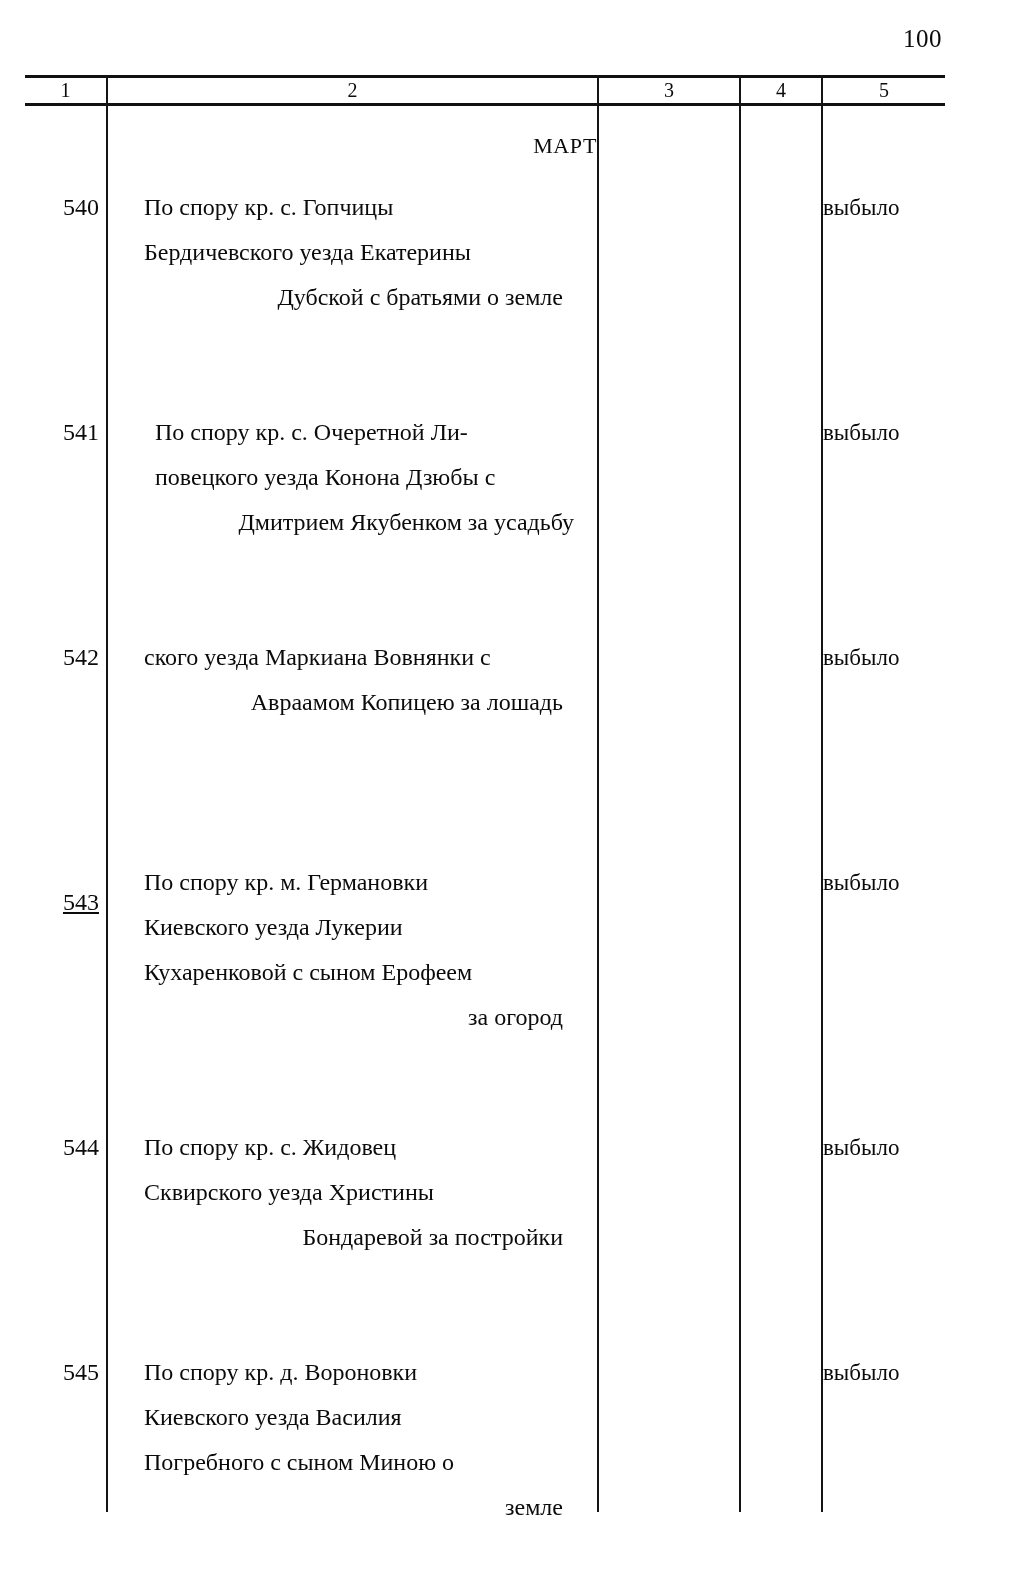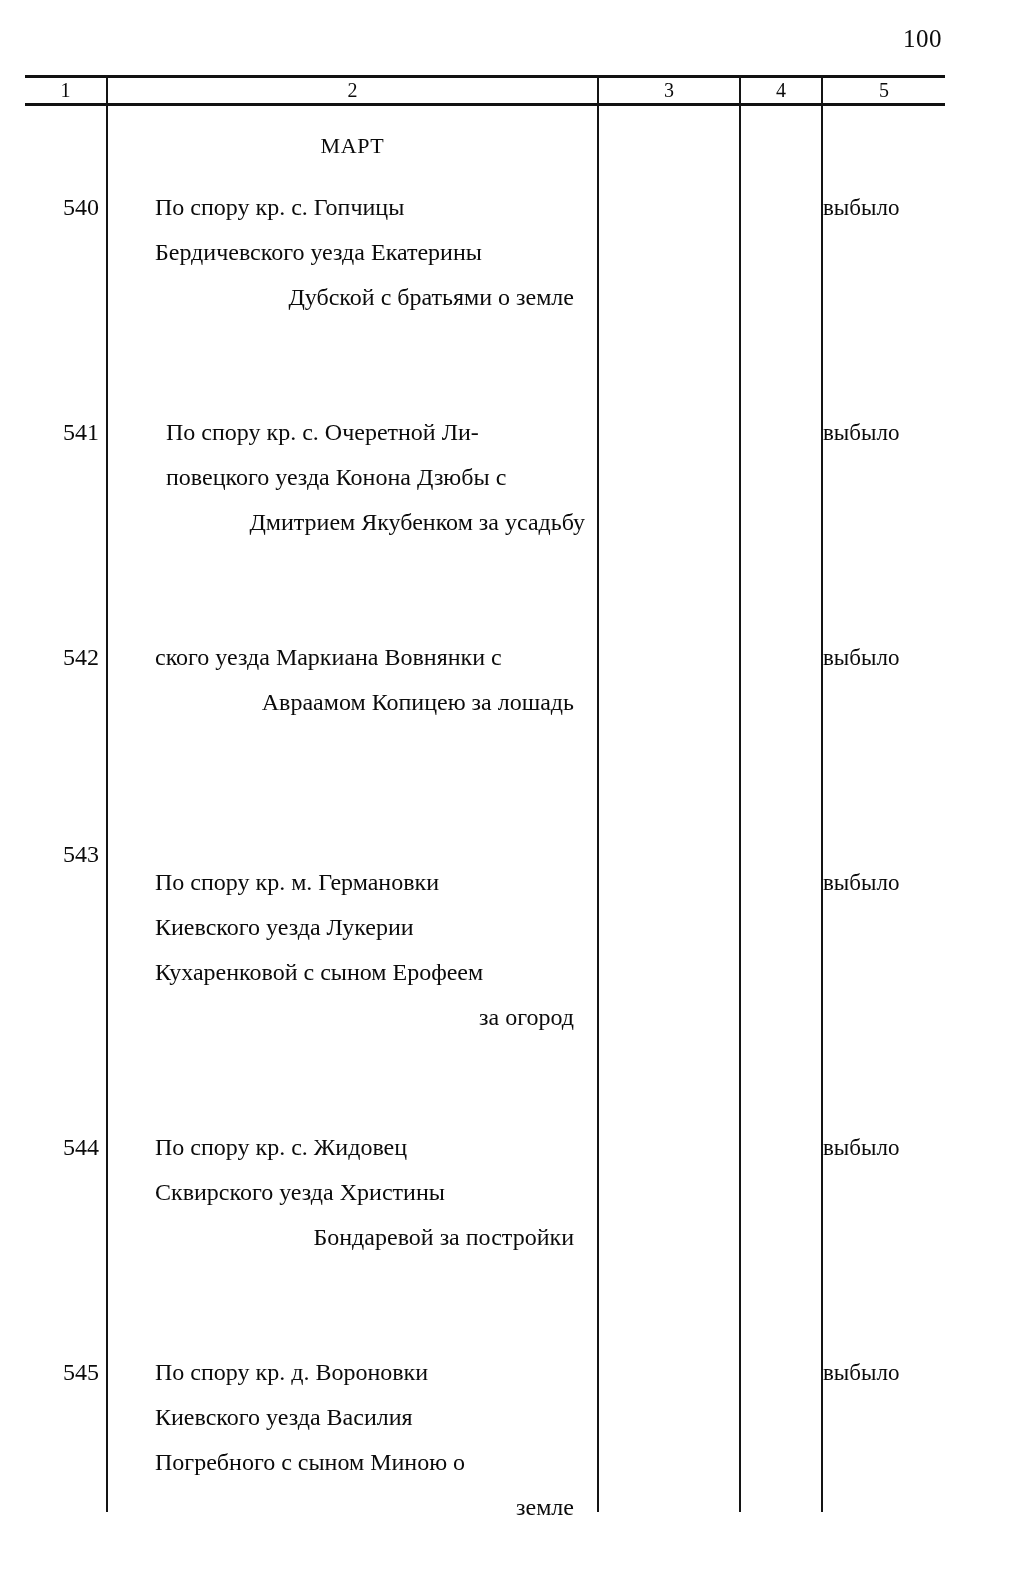--- a/index.html
+++ b/index.html
@@ -70,37 +70,37 @@
   .colhead-5 { left: 823px; width: 122px; }
 
   
   .month-heading {
     position: absolute;
     left: 108px;
     width: 489px;
     top: 131px;
     font-size: 22px;
     line-height: 30px;
-    text-align: center;
+    text-align: right;
     letter-spacing: 0.6px;
   }
 
   
   .entry-number {
     position: absolute;
     left: 25px;
     width: 74px;
     font-size: 24px;
     line-height: 45px;
     text-align: right;
   }
 
   .entry-body {
     position: absolute;
-    left: 155px;
+    left: 144px;
     width: 419px;
     font-size: 24px;
     line-height: 45px;
     text-align: justify;
     text-justify: inter-word;
   }
   .entry-body .last-line {
     text-align: right;
   }
   .entry-body p {
@@ -167,21 +167,21 @@
       <div class="entry-col4" style="top: 410px;"></div>
       <div class="entry-status" style="top: 410px;">выбыло</div>
       <div class="entry-number" style="top: 635px;">542</div>
       <div class="entry-body" style="top: 635px;">
         <p>ского уезда Маркиана Вовнянки с</p>
         <p class="last-line">Авраамом Копицею за лошадь</p>
       </div>
       <div class="entry-col3" style="top: 635px;"></div>
       <div class="entry-col4" style="top: 635px;"></div>
       <div class="entry-status" style="top: 635px;">выбыло</div>
-      <div class="entry-number" style="top: 832px;">543</div>
+      <div class="entry-number" style="top: 880px; text-decoration: underline;">543</div>
       <div class="entry-body" style="top: 860px;">
         <p>По спору кр. м. Германовки</p>
         <p>Киевского уезда Лукерии</p>
         <p>Кухаренковой с сыном Ерофеем</p>
         <p class="last-line">за огород</p>
       </div>
       <div class="entry-col3" style="top: 860px;"></div>
       <div class="entry-col4" style="top: 860px;"></div>
       <div class="entry-status" style="top: 860px;">выбыло</div>
       <div class="entry-number" style="top: 1125px;">544</div>

